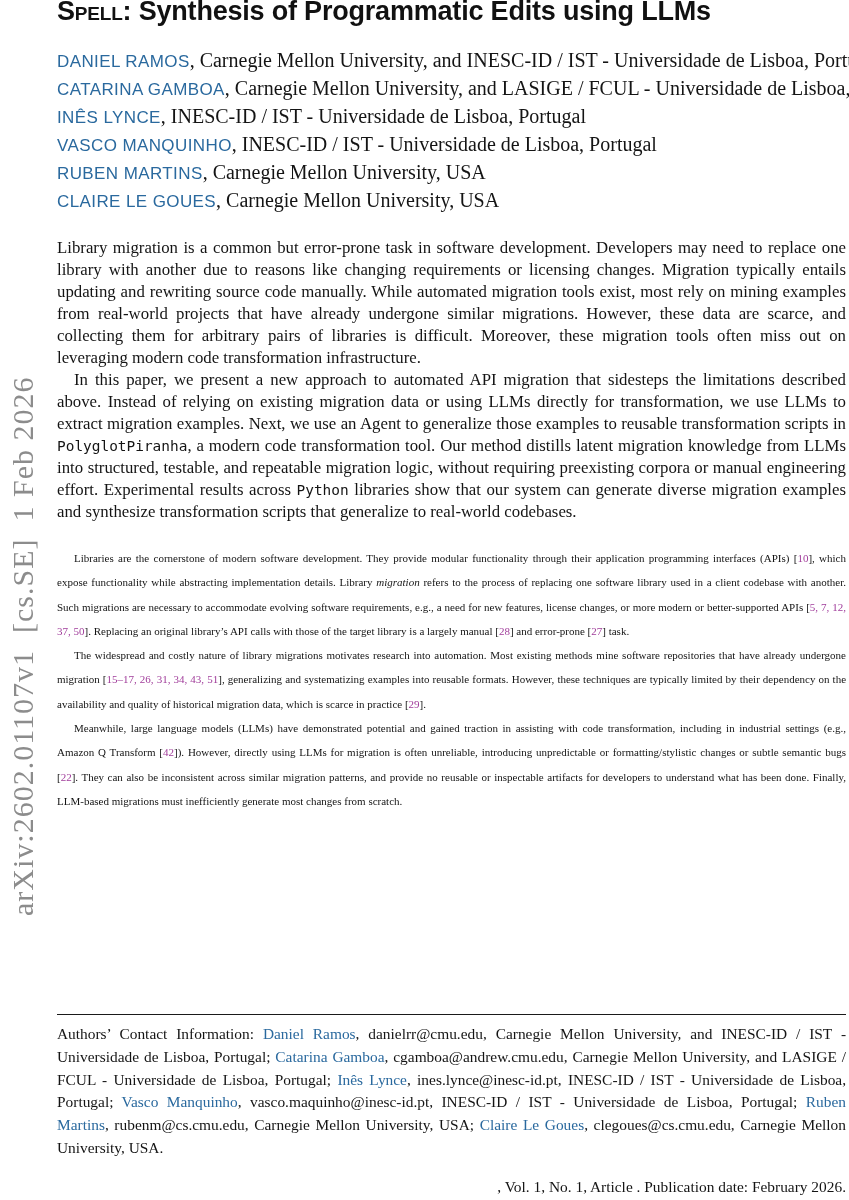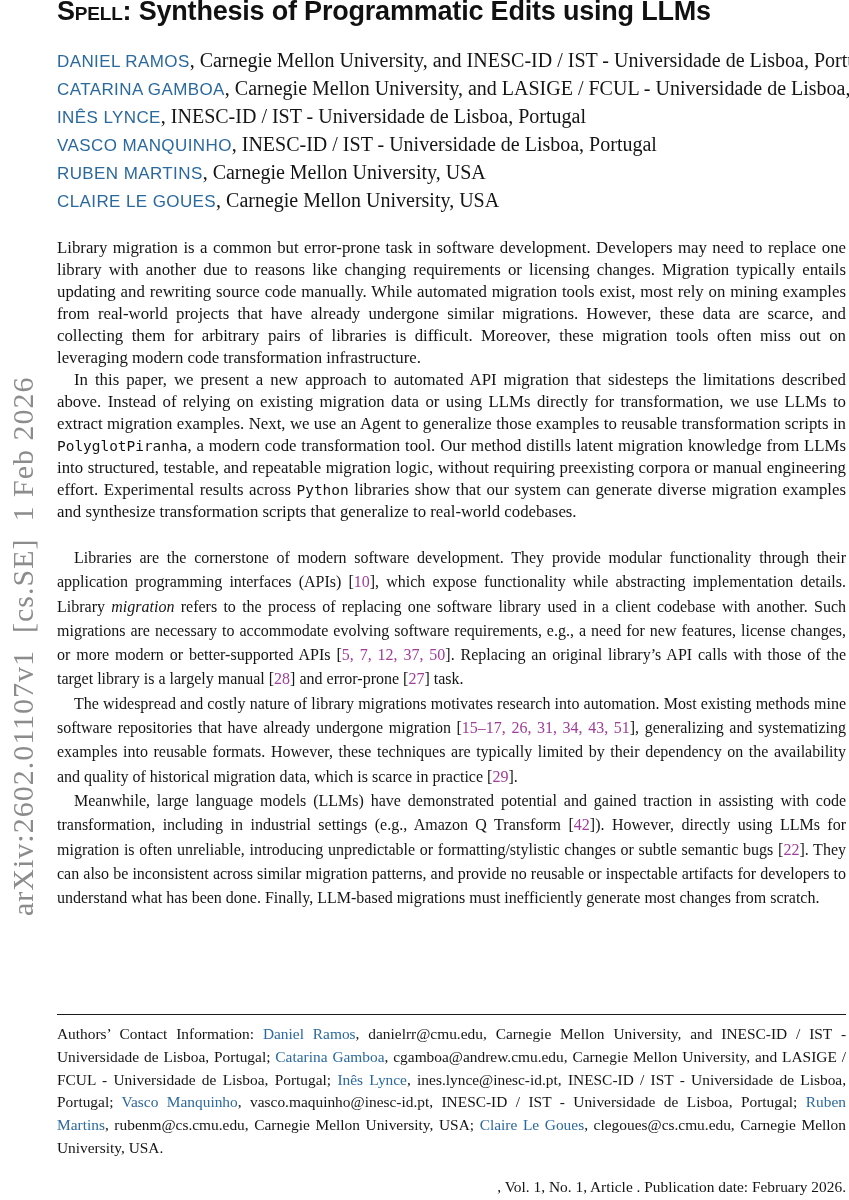--- a/index.html
+++ b/index.html
@@ -60,21 +60,21 @@
     position:absolute;top:546px;left:57px;right:3px;
   }
   .section-heading{
     font-family:"Liberation Sans", sans-serif;
     font-weight:bold;
     font-size:19px;
     color:#111;
     margin:0 0 15px 0;
   }
   .section-heading .secnum{margin-right:15px;}
-  .body-text{font-size:16px;line-height:24.3px;text-align:justify;}
+  .body-text{font-size:11px;line-height:24.3px;text-align:justify;}
   .body-text p{margin:0;text-indent:17px;}
   .cite{color:var(--accent,#a03c9a);}
   .link{color:var(--link,#2a699e);}
   .mono{font-family:"DejaVu Sans Mono", monospace;font-size:0.86em;}
   .it{font-style:italic;}
   .footnote-block{
     position:absolute;top:1014px;left:57px;right:3px;
   }
   .footnote-rule{
     border:none;border-top:1.5px solid #1a1a1a;margin:0 0 8px 0;

